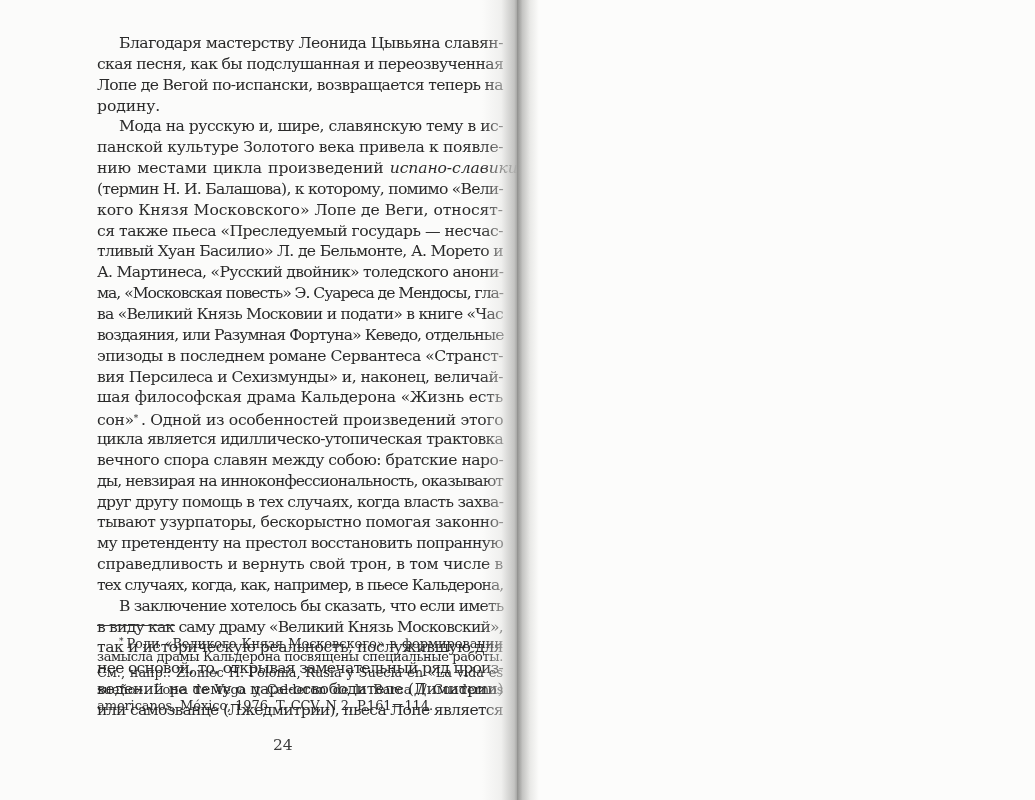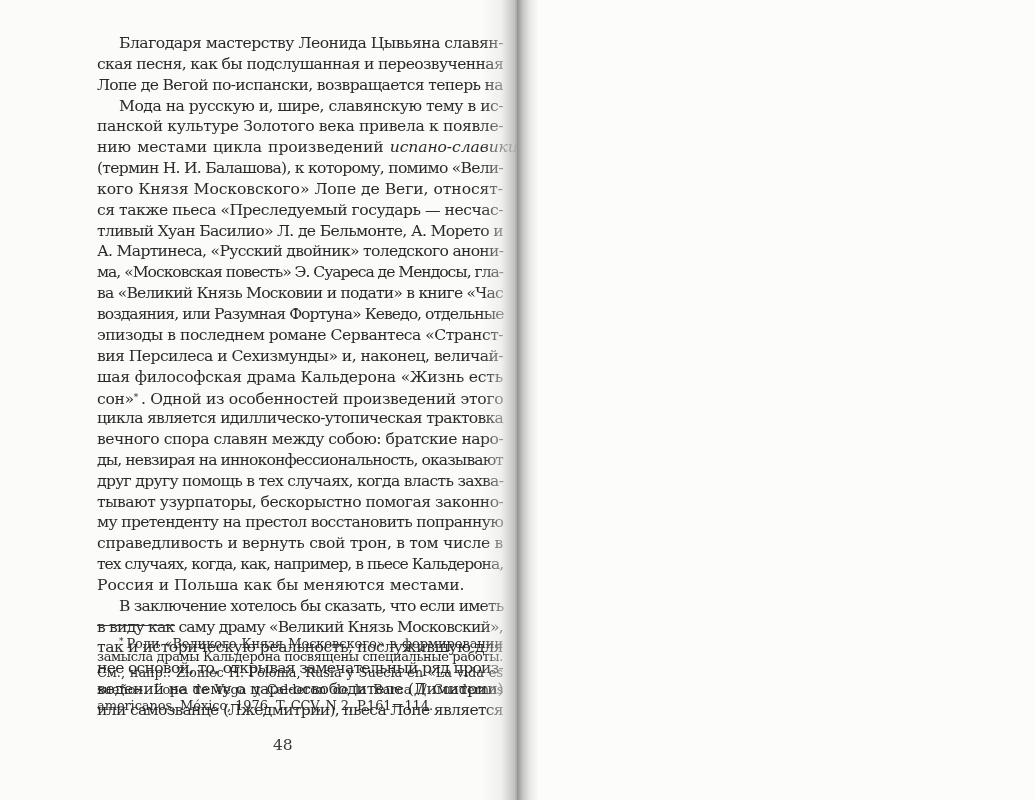--- a/index.html
+++ b/index.html
@@ -54,20 +54,21 @@
   </style>
 </head>
 <body>
 
 <div class="spread">
   <div class="page page-left">
     <div class="text-block left-text" id="left-text">
         <span class="line indent" style="display: block; letter-spacing: -0.509091px;">Благодаря мастерству Леонида Цывьяна славян-</span>
         <span class="line" style="display: block; letter-spacing: -0.641667px;">ская песня, как бы подслушанная и переозвученная</span>
         <span class="line" style="display: block; letter-spacing: -0.65102px;">Лопе де Вегой по-испански, возвращается теперь на</span>
+        <span class="line last">родину.</span>
         <span class="line indent" style="display: block; letter-spacing: -0.513043px;">Мода на русскую и, шире, славянскую тему в ис-</span>
         <span class="line" style="display: block; letter-spacing: -0.370833px;">панской культуре Золотого века привела к появле-</span>
         <span class="line" style="display: block; word-spacing: 1.25px;"><span>нию местами цикла произведений </span><em>испано-славики</em></span>
         <span class="line" style="display: block; letter-spacing: -0.76px;">(термин Н. И. Балашова), к которому, помимо «Вели-</span>
         <span class="line" style="display: block; word-spacing: 0.166667px;">кого Князя Московского» Лопе де Веги, относят-</span>
         <span class="line" style="display: block; letter-spacing: -0.504255px;">ся также пьеса «Преследуемый государь — несчас-</span>
         <span class="line" style="display: block; letter-spacing: -0.691837px;">тливый Хуан Басилио» Л. де Бельмонте, А. Морето и</span>
         <span class="line" style="display: block; letter-spacing: -0.712245px;">А. Мартинеса, «Русский двойник» толедского анони-</span>
         <span class="line" style="display: block; letter-spacing: -1.04231px;">ма, «Московская повесть» Э. Суареса де Мендосы, гла-</span>
         <span class="line" style="display: block; letter-spacing: -0.793878px;">ва «Великий Князь Московии и подати» в книге «Час</span>
@@ -77,37 +78,36 @@
         <span class="line" style="display: block; letter-spacing: -0.236364px;">шая философская драма Кальдерона «Жизнь есть</span>
         <span class="line" style="display: block; letter-spacing: -0.312766px;"><span>сон»</span><sup class="star">*</sup><span>. Одной из особенностей произведений этого</span></span>
         <span class="line" style="display: block; letter-spacing: -0.725px;">цикла является идиллическо-утопическая трактовка</span>
         <span class="line" style="display: block; letter-spacing: -0.495833px;">вечного спора славян между собою: братские наро-</span>
         <span class="line" style="display: block; letter-spacing: -0.895918px;">ды, невзирая на инноконфессиональность, оказывают</span>
         <span class="line" style="display: block; letter-spacing: -0.715385px;">друг другу помощь в тех случаях, когда власть захва-</span>
         <span class="line" style="display: block; letter-spacing: -0.504255px;">тывают узурпаторы, бескорыстно помогая законно-</span>
         <span class="line" style="display: block; letter-spacing: -0.704167px;">му претенденту на престол восстановить попранную</span>
         <span class="line" style="display: block; letter-spacing: -0.32449px;">справедливость и вернуть свой трон, в том числе в</span>
         <span class="line" style="display: block; letter-spacing: -1.02593px;">тех случаях, когда, как, например, в пьесе Кальдерона,</span>
-        <span class="line last">Россия и Польша как бы меняются местами.</span>
         <span class="line indent" style="display: block; letter-spacing: -0.829167px;">В заключение хотелось бы сказать, что если иметь</span>
         <span class="line" style="display: block; letter-spacing: -0.814286px;">в виду как саму драму «Великий Князь Московский»,</span>
         <span class="line" style="display: block; letter-spacing: -0.447826px;">так и историческую реальность, послужившую для</span>
         <span class="line" style="display: block; letter-spacing: -0.74px;">нее основой, то, открывая замечательный ряд произ-</span>
         <span class="line" style="display: block; letter-spacing: -0.165217px;">ведений на тему о царе-освободителе (Димитрии)</span>
         <span class="line" style="display: block; letter-spacing: -0.704167px;">или самозванце (Лжедмитрии), пьеса Лопе является</span>
       </div>
     <div class="footnote-rule"></div>
     <div class="footnote" id="left-footnote">
         <span class="fn-line indent" style="display: block; word-spacing: 1px;"><span class="star">*</span><span>Роли «Великого Князя Московского» в формировании</span></span>
         <span class="fn-line" style="display: block; letter-spacing: -0.396296px;"><span>замысла драмы Кальдерона посвящены специальные работы.</span></span>
         <span class="fn-line" style="display: block; word-spacing: 0.818182px;"><span>См., напр.: Ziomec H. Polonia, Rusia y Suecia en «La vida es</span></span>
         <span class="fn-line" style="display: block; word-spacing: 2.5px;"><span>sueño». Lope de Vega y Calderon de la Barca // Cuadernos</span></span>
         <span class="fn-line last"><span>americanos, México, 1976, T. CCV, N 2, P.161—114.</span></span>
       </div>
-    <div class="page-number pn-left">48</div>
+    <div class="page-number pn-left">24</div>
   </div>
   <div class="page page-right">
     
     
   </div>
   <div class="gutter-left"></div>
   <div class="gutter-right"></div>
 </div>
 
 </body></html>

